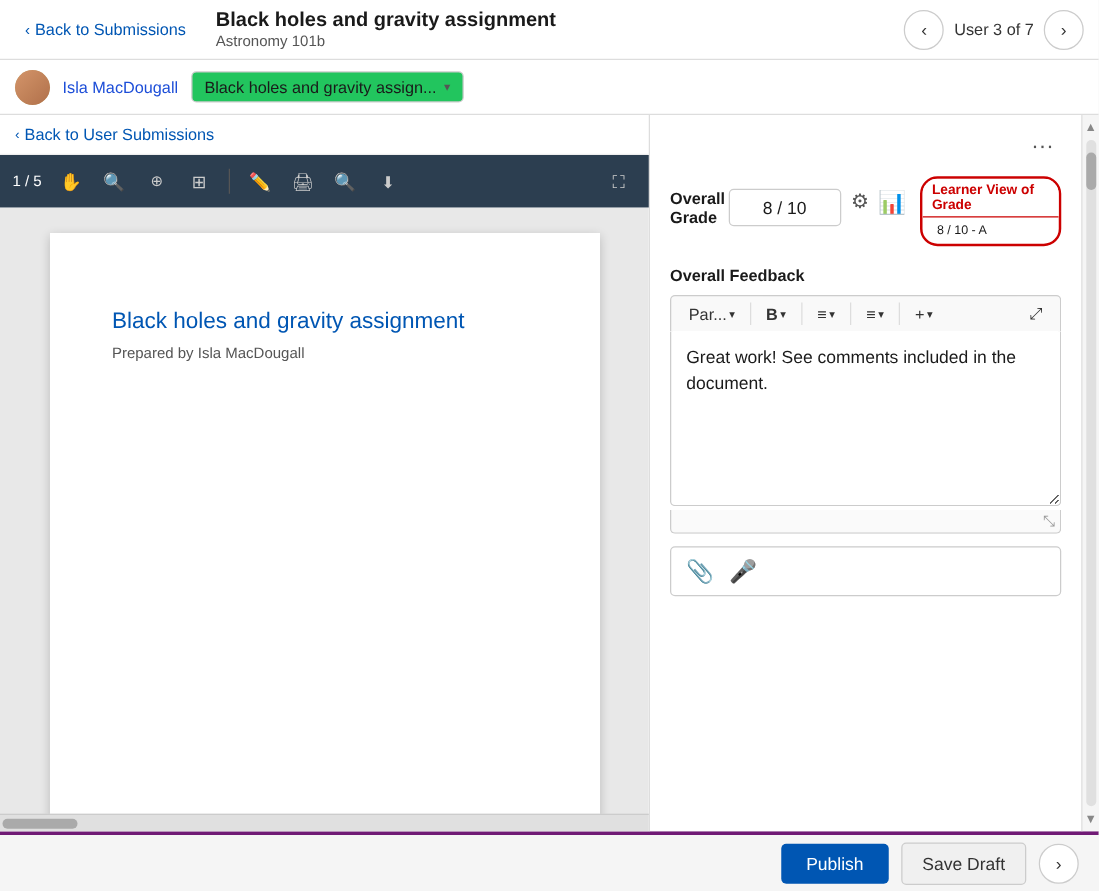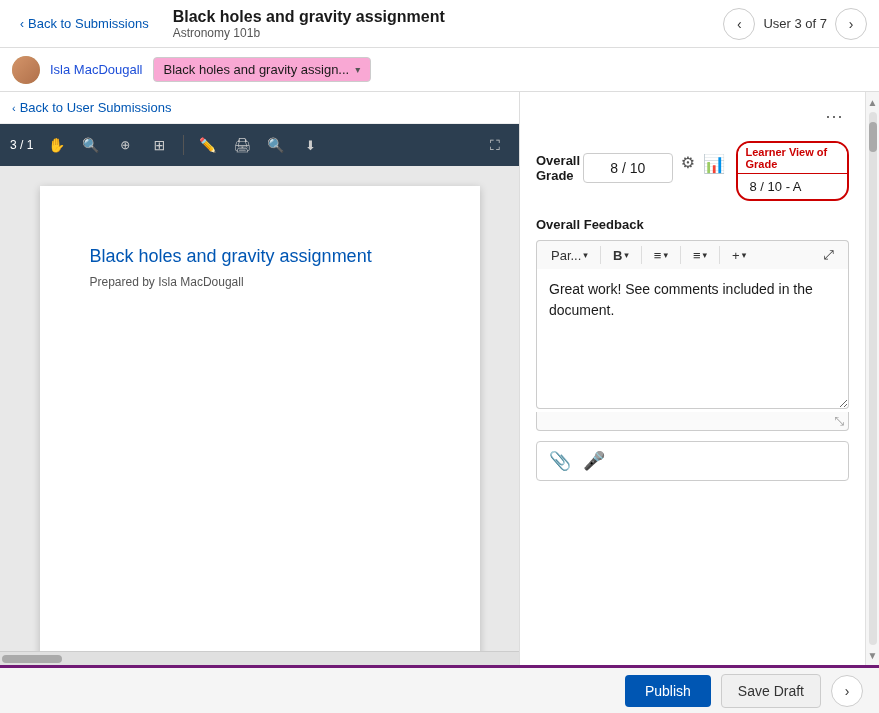--- a/index.html
+++ b/index.html
@@ -93,21 +93,21 @@
       font-size: 13px;
       font-weight: 500;
       color: #1d4ed8;
     }
     .assignment-dropdown {
       display: flex;
       align-items: center;
       border: 1px solid #ccc;
       border-radius: 4px;
       padding: 4px 10px;
-      background: #f9a8d4;
+      background: #22c55e;
       cursor: pointer;
       font-size: 13px;
       color: #1a1a1a;
       gap: 6px;
       max-width: 220px;
       text-align: center;
     }
     .assignment-dropdown .dropdown-text {
       overflow: hidden;
       text-overflow: ellipsis;
@@ -268,21 +268,21 @@
     .learner-grade-header {
       background: #fff;
       border-bottom: 1px solid #cc0000;
       padding: 3px 8px;
       font-size: 11px;
       color: #cc0000;
       font-weight: 600;
     }
     .learner-grade-value {
       padding: 5px 12px;
-      font-size: 13px;
+      font-size: 10px;
       font-weight: 500;
       color: #1a1a1a;
     }
 
     .overall-feedback-label {
       font-size: 13px;
       font-weight: 600;
       color: #1a1a1a;
       margin-bottom: 8px;
     }
@@ -482,21 +482,21 @@
 <div class="main-content">
 
   <div class="doc-panel">
 
     <div class="back-to-user">
       <span class="chevron-left">‹</span>
       <span>Back to User Submissions</span>
     </div>
 
     <div class="doc-toolbar">
-      <span class="page-indicator">3 / 1</span>
+      <span class="page-indicator">1 / 5</span>
       <div class="toolbar-btn" title="Hand tool">
         <span>✋</span>
       </div>
       <div class="toolbar-btn" title="Zoom out">
         <span>🔍</span>
       </div>
       <div class="toolbar-btn" title="Zoom in" style="font-size:12px;">
         <span>⊕</span>
       </div>
       <div class="toolbar-btn" title="Split view">

